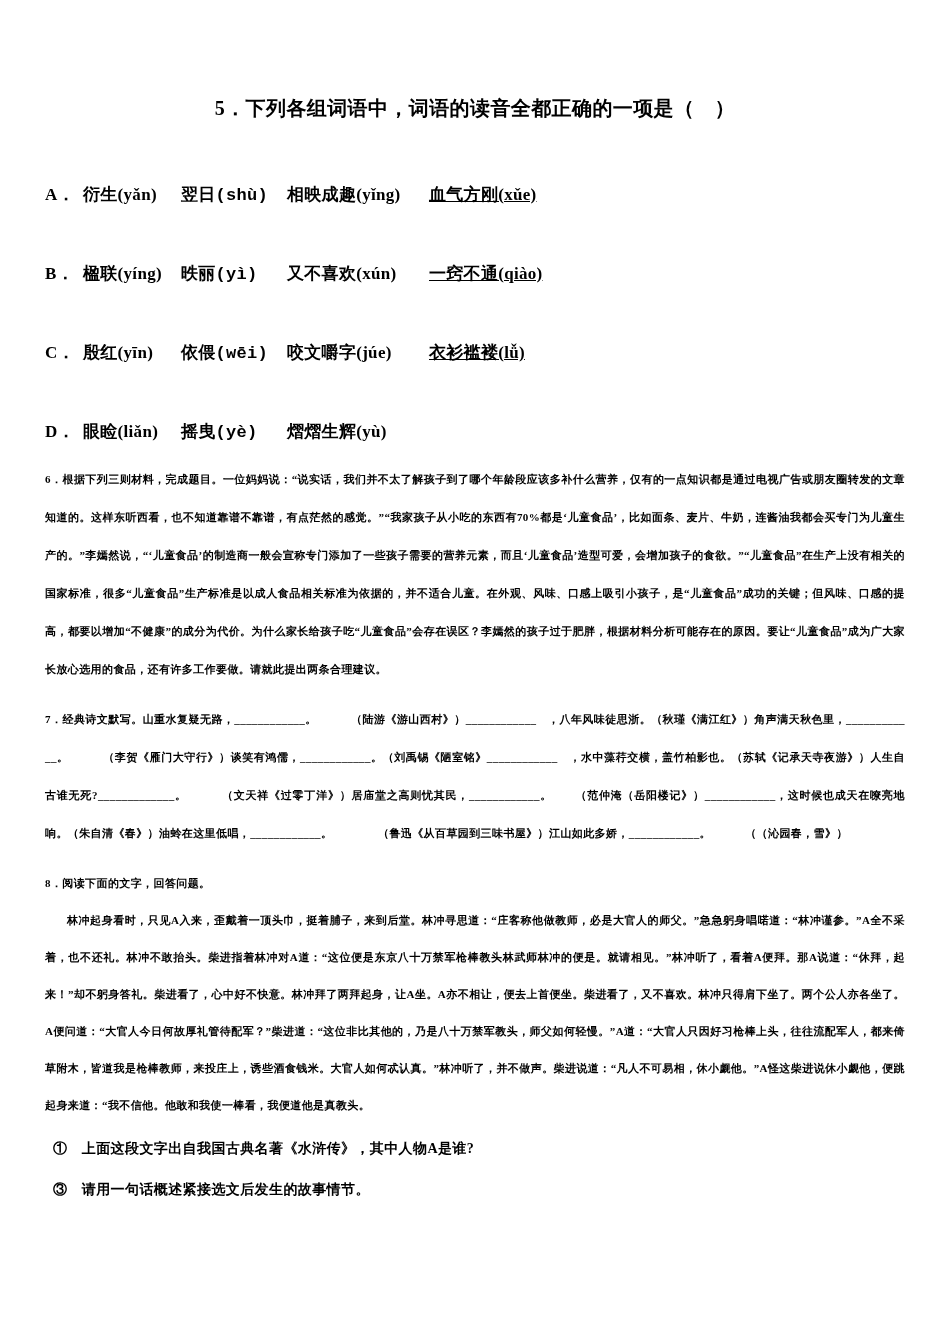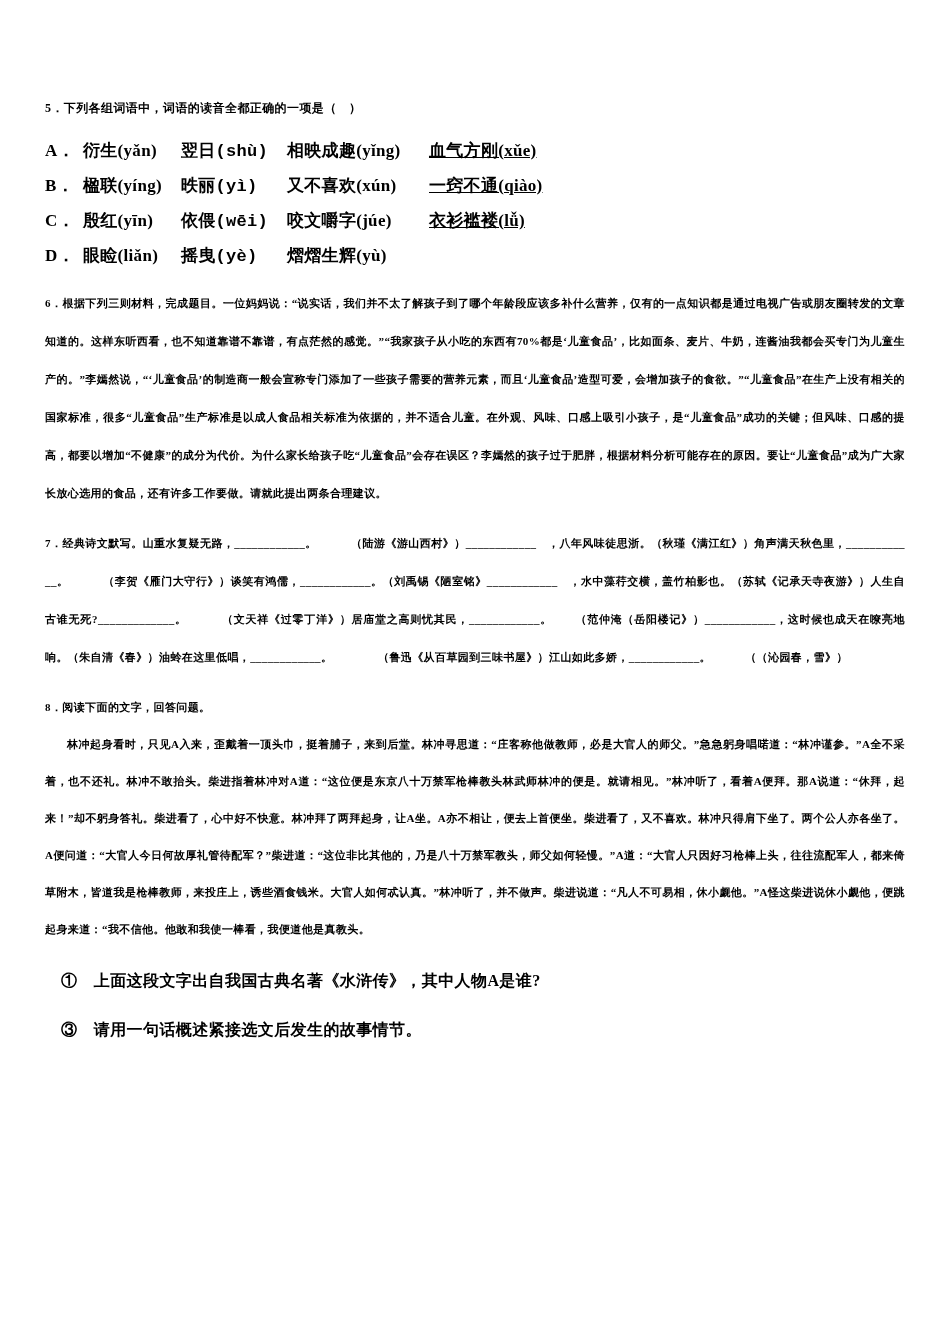--- a/index.html
+++ b/index.html
@@ -16,57 +16,58 @@
     font-weight: 700;
   }
   .page {
     box-sizing: border-box;
     width: 950px;
     height: 1344px;
     padding: 96px 45px 0 45px;
     background: #ffffff;
   }
   .q-title {
-    font-size: 12px;
+    font-size: 20px;
     line-height: 24px;
     margin: 0 0 14px 0;
     letter-spacing: 0.4px;
     white-space: pre-wrap;
+    text-align: center;
   }
   .options { margin: 0 0 10px 0; }
   .opt-row {
     display: flex;
     align-items: baseline;
     font-size: 17px;
     line-height: 34px;
     letter-spacing: 0.3px;
   }
   .opt-label { flex: 0 0 38px; }
-  .w1 { flex: 0 0 98px; }
+  .w1 { flex: 0 0 98px; margin-top: 44px; }
   .w2 { flex: 0 0 106px; font-family: Liberation Mono, monospace; }
   .w3 { flex: 0 0 142px; }
   .w4 { flex: 1 1 auto; text-decoration: underline; }
   .para {
     font-size: 11px;
     line-height: 38px;
     text-align: justify;
     margin: 0;
     letter-spacing: 0.4px;
     word-break: break-all;
     white-space: pre-wrap;
   }
   .para.gap-top { margin-top: 12px; }
   .passage {
     text-indent: 2em;
     line-height: 37px;
   }
   .subq {
-    font-size: 16px;
+    font-size: 14px;
     line-height: 33px;
-    margin: 16px;
+    margin: 8px;
     letter-spacing: 0.4px;
     white-space: pre-wrap;
   }
   .subq-block { margin-top: 4px; }
 </style>
 </head>
 <body>
 
 <div class="page">
 

